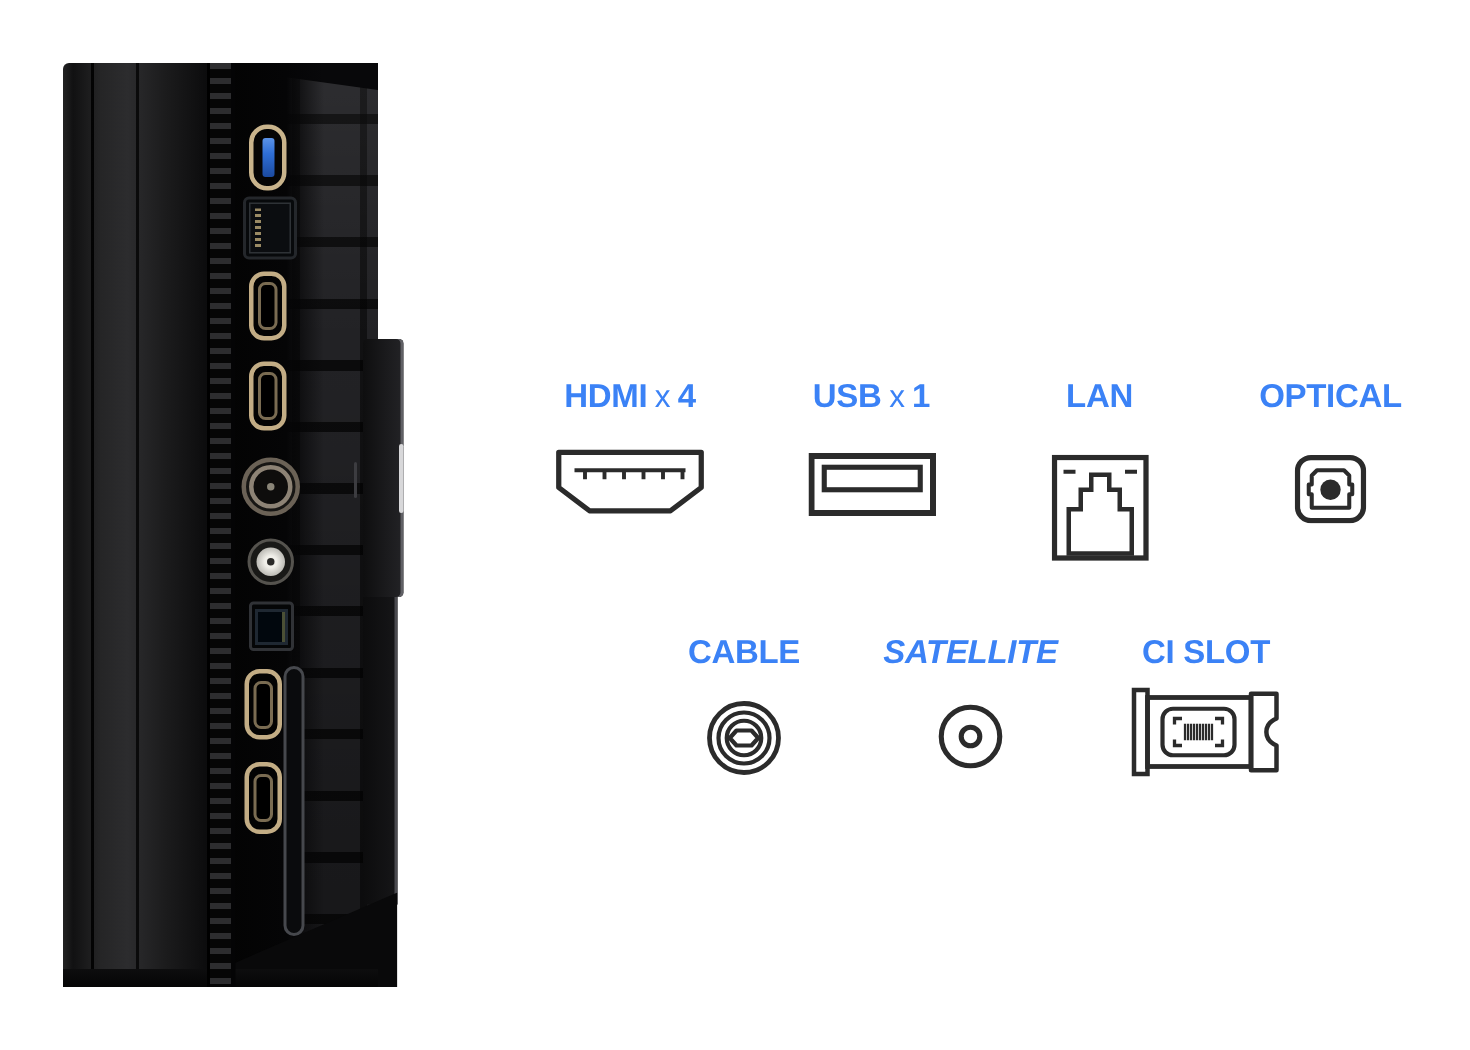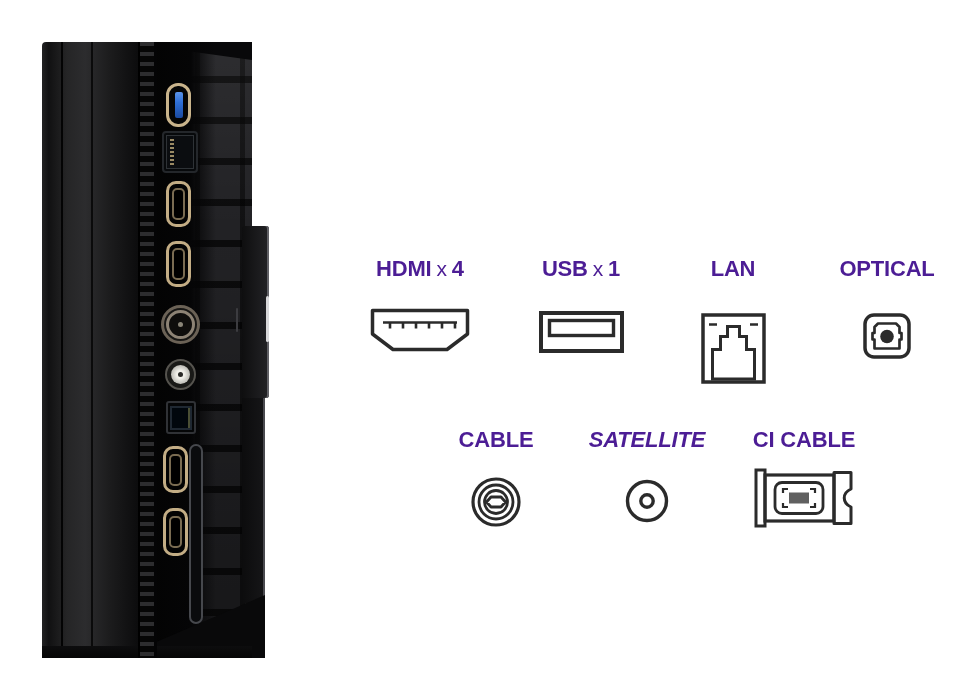--- a/index.html
+++ b/index.html
@@ -77,21 +77,21 @@
   .coax2-hole { width:5px; height:5px; border-radius:50%; background:#2a2a28; }
   .optical-port { left:124px; top:359px; width:30px; height:33px; border-radius:3px;
     border:2px solid #303236; background:#050607; }
   .opt-in { width:18px; height:20px; border:2px solid #1f2832; background:#01070d;
     box-shadow:inset -2px 0 0 #4a4f35; }
   .ci-port { left:147px; top:402px; width:14px; height:180px; border-radius:8px;
     border:2px solid #46484d; background:#0a0b0d; }
 
   
   .pi { position:absolute; display:flex; flex-direction:column; align-items:center; }
-  .pl { font-size:22px; line-height:36px; font-weight:700; color:#4c1d95;
+  .pl { font-size:22px; line-height:26px; font-weight:700; color:#3b82f6;
     letter-spacing:-0.2px; white-space:nowrap; }
   .pl .x { font-weight:400; font-size:21px; margin:0 5px; }
   .pl .x:empty { display:none; }
   .ico { display:block; }
   .ico path, .ico rect, .ico circle { vector-effect:none; }
 
   .pi-hdmi      { left:358px; top:251px; width:124px; }
   .pi-usb       { left:519px; top:251px; width:124px; }
   .pi-lan       { left:671px; top:251px; width:124px; }
   .pi-optical   { left:825px; top:251px; width:124px; }
@@ -202,21 +202,21 @@
 
   <div class="pi pi-satellite">
     <div class="pl"><span class="b">SATELLITE</span></div>
     <svg class="ico mt21" width="44" height="44" viewBox="0 0 44 44">
       <circle cx="22" cy="22" r="19.5" fill="none" stroke="#2b2b2b" stroke-width="3.4"></circle>
       <circle cx="22" cy="22" r="6.2" fill="none" stroke="#2b2b2b" stroke-width="3.4"></circle>
     </svg>
   </div>
 
   <div class="pi pi-ci">
-    <div class="pl"><span class="b">CI CABLE</span></div>
+    <div class="pl"><span class="b">CI SLOT</span></div>
     <svg class="ico mt8" width="100" height="64" viewBox="0 0 100 64">
       <rect x="2" y="4" width="9" height="56" fill="none" stroke="#2b2b2b" stroke-width="3"></rect>
       <rect x="11" y="9" width="69" height="46" fill="none" stroke="#2b2b2b" stroke-width="3.2"></rect>
       <path d="M80,6.5 H97 V23 C88,27 88,37 97,41 V57.5 H80 Z" fill="none" stroke="#2b2b2b" stroke-width="3" stroke-linejoin="round"></path>
       <rect x="21" y="16.5" width="48" height="31" rx="7" fill="none" stroke="#2b2b2b" stroke-width="2.8"></rect>
       <path d="M29,27 V23 H34 M56,23 H61 V27 M29,37 V41 H34 M61,37 V41 H56" fill="none" stroke="#2b2b2b" stroke-width="2.2"></path>
       <path d="M36,26.5 V37.5 M38,26.5 V37.5 M40,26.5 V37.5 M42,26.5 V37.5 M44,26.5 V37.5 M46,26.5 V37.5 M48,26.5 V37.5 M50,26.5 V37.5 M52,26.5 V37.5 M54,26.5 V37.5" fill="none" stroke="#2b2b2b" stroke-width="1.5"></path>
     </svg>
   </div>
 

